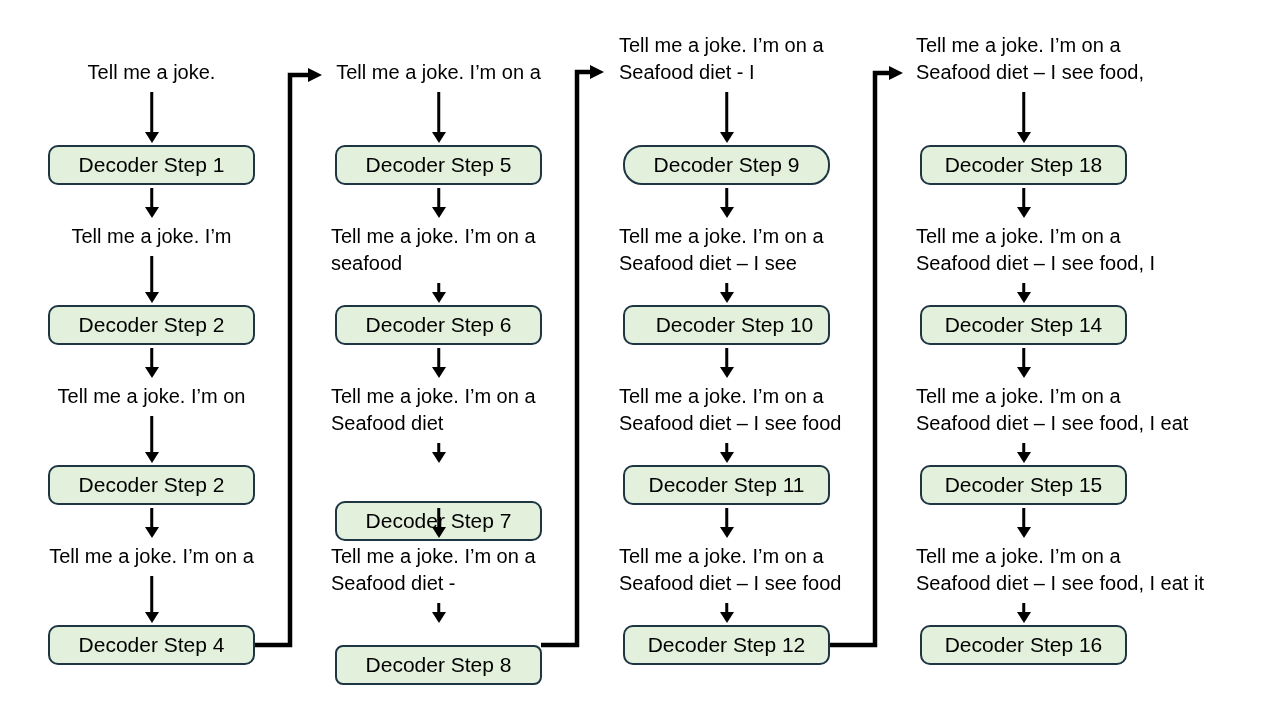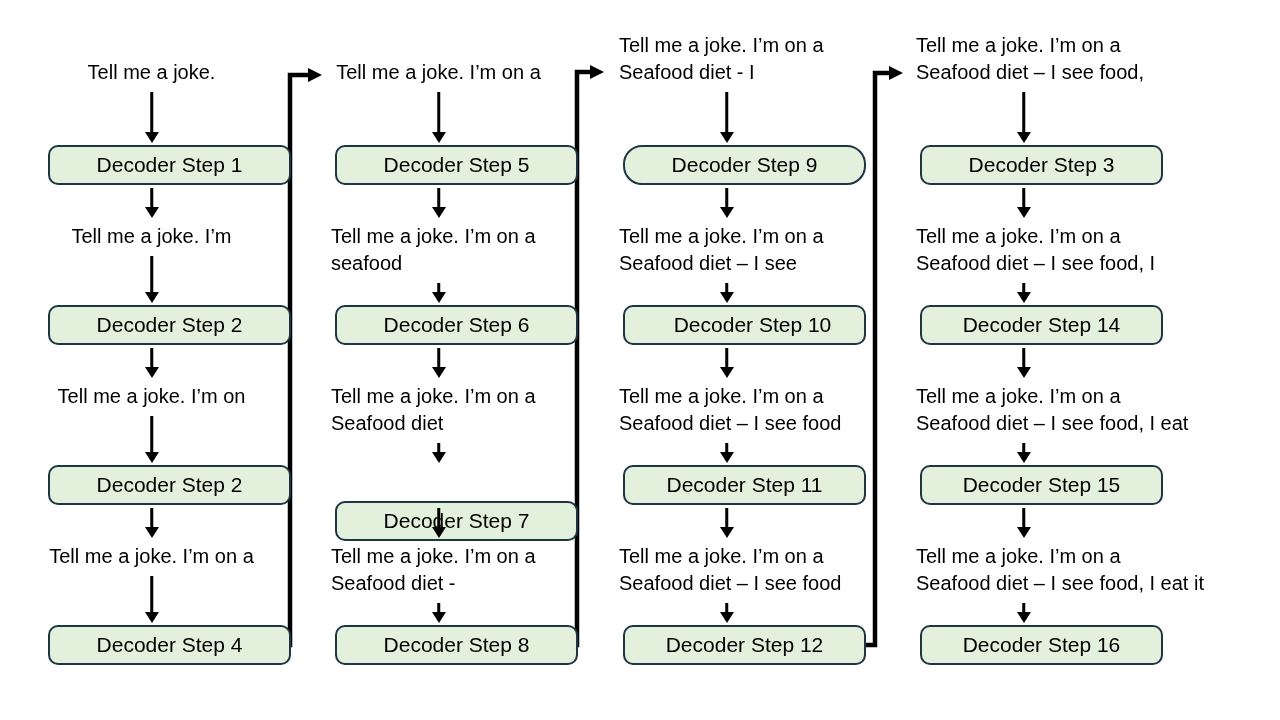--- a/index.html
+++ b/index.html
@@ -14,21 +14,21 @@
   .io-text {
     position:absolute;
     font-size:20px;
     line-height:27px;
     white-space:nowrap;
     color:var(--text,#000000);
   }
   .io-text .line { display:block; }
   .step-box {
     position:absolute;
-    width:243px; height:40px;
+    width:207px; height:40px;
     background:var(--fill,#e2f0dc);
     border:2.5px solid var(--border,#1e3644);
     border-radius:10px;
     box-sizing:border-box;
     display:flex; align-items:center; justify-content:center;
     font-size:21px;
     color:var(--text,#000000);
   }
   .varrow { position:absolute; width:14px; }
   .varrow .stem {
@@ -164,21 +164,21 @@
           <div class="head"></div>
         </div>
         <div class="io-text" style="top: 543px; left: 331px; width: 320px; text-align: left;">
           <span class="line">Tell me a joke. I’m on a</span>
           <span class="line">Seafood diet -</span>
         </div>
         <div class="varrow" style="left: 431.5px; top: 603px; height: 20px;">
           <div class="stem"></div>
           <div class="head"></div>
         </div>
-        <div class="step-box" style="left: 335px; top: 625px;">
+        <div class="step-box" style="left: 335px; top: 645px; border-radius: 8px;">
           <span>Decoder Step 8</span>
         </div>
       </div>
       <div>
         <div class="io-text" style="top: 32px; left: 619px; width: 320px; text-align: left;">
           <span class="line">Tell me a joke. I’m on a</span>
           <span class="line">Seafood diet - I</span>
         </div>
         <div class="varrow" style="left: 719.5px; top: 92px; height: 51px;">
           <div class="stem"></div>
@@ -236,21 +236,21 @@
       <div>
         <div class="io-text" style="top: 32px; left: 916px; width: 320px; text-align: left;">
           <span class="line">Tell me a joke. I’m on a</span>
           <span class="line">Seafood diet – I see food,</span>
         </div>
         <div class="varrow" style="left: 1016.5px; top: 92px; height: 51px;">
           <div class="stem"></div>
           <div class="head"></div>
         </div>
         <div class="step-box" style="left: 920px; top: 145px;">
-          <span>Decoder Step 3</span>
+          <span>Decoder Step 18</span>
         </div>
         <div class="varrow" style="left: 1016.5px; top: 188px; height: 30px;">
           <div class="stem"></div>
           <div class="head"></div>
         </div>
         <div class="io-text" style="top: 223px; left: 916px; width: 320px; text-align: left;">
           <span class="line">Tell me a joke. I’m on a</span>
           <span class="line">Seafood diet – I see food, I</span>
         </div>
         <div class="varrow" style="left: 1016.5px; top: 283px; height: 20px;">

